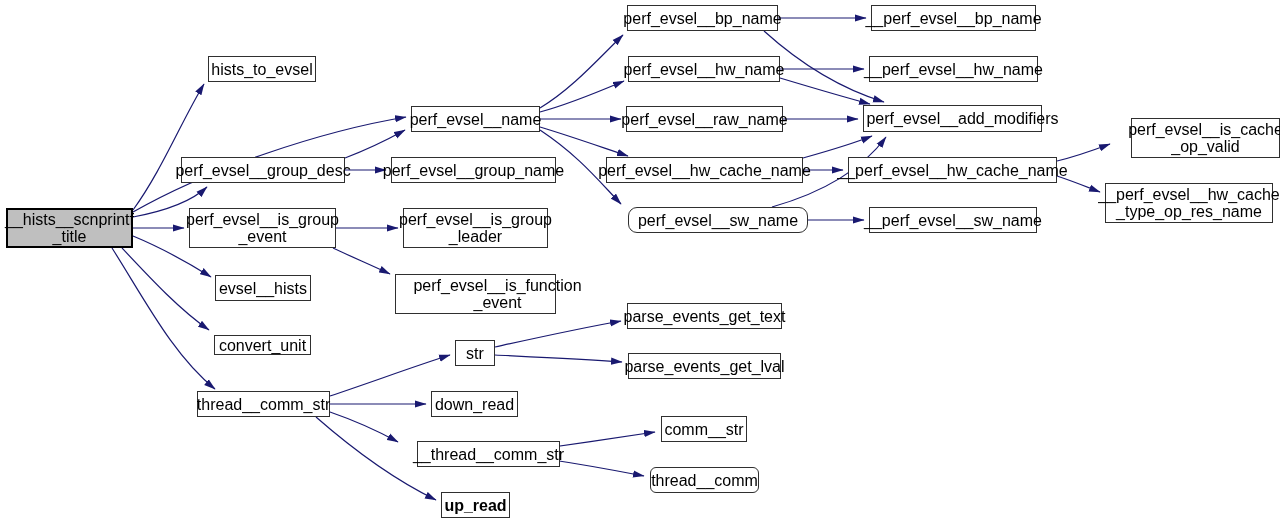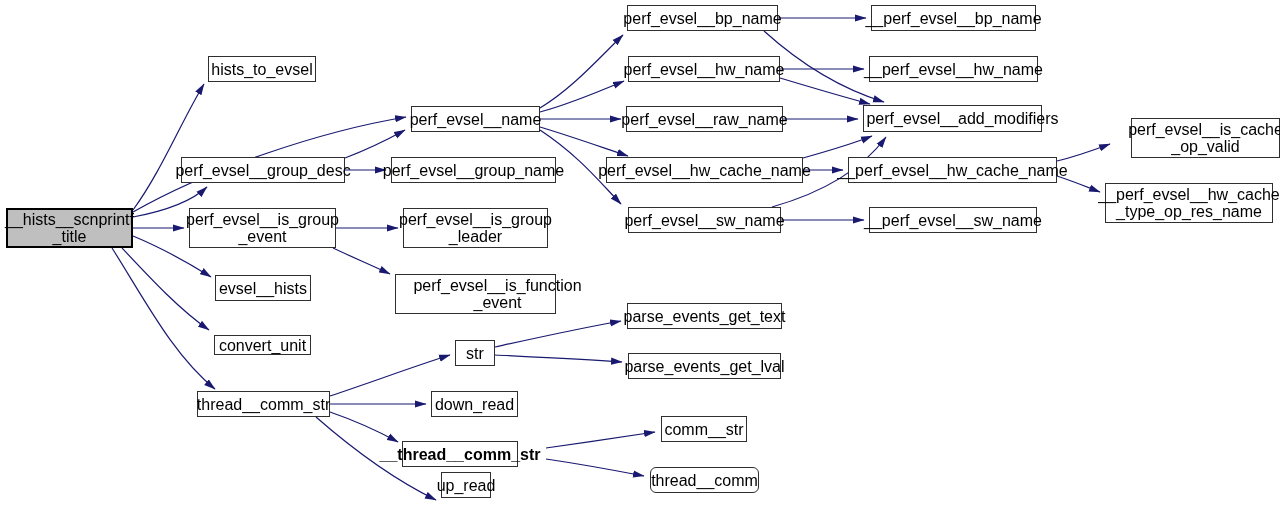--- a/index.html
+++ b/index.html
@@ -109,27 +109,27 @@
 _event</div>
       <div class="node" style="left: 403px; top: 208px; width: 145px; height: 40px;">perf_evsel__is_group
 _leader</div>
       <div class="node" style="left: 215px; top: 275px; width: 96px; height: 26px;">evsel__hists</div>
       <div class="node" style="left: 395px; top: 274px; width: 161px; height: 40px; padding-left: 44px;">perf_evsel__is_function
 _event</div>
       <div class="node" style="left: 214px; top: 335px; width: 97px; height: 20px;">convert_unit</div>
       <div class="node" style="left: 197px; top: 391px; width: 133px; height: 26px;">thread__comm_str</div>
       <div class="node" style="left: 455px; top: 340px; width: 40px; height: 26px;">str</div>
       <div class="node" style="left: 431px; top: 391px; width: 87px; height: 26px;">down_read</div>
-      <div class="node" style="left: 402px; top: 441px; width: 116px; height: 26px; font-weight: bold;">__thread__comm_str</div>
-      <div class="node" style="left: 441px; top: 472px; width: 50px; height: 26px;">up_read</div>
+      <div class="node" style="left: 417px; top: 441px; width: 143px; height: 26px;">__thread__comm_str</div>
+      <div class="node" style="left: 441px; top: 492px; width: 69px; height: 26px; font-weight: bold;">up_read</div>
       <div class="node" style="left: 627px; top: 5px; width: 151px; height: 26px;">perf_evsel__bp_name</div>
       <div class="node" style="left: 628px; top: 56px; width: 152px; height: 26px;">perf_evsel__hw_name</div>
       <div class="node" style="left: 626px; top: 106px; width: 157px; height: 26px;">perf_evsel__raw_name</div>
       <div class="node" style="left: 606px; top: 157px; width: 197px; height: 26px;">perf_evsel__hw_cache_name</div>
-      <div class="node" style="left: 628px; top: 207px; width: 153px; height: 26px;">perf_evsel__sw_name</div>
+      <div class="node" style="left: 628px; top: 207px; width: 180px; height: 26px; border-radius: 9px;">perf_evsel__sw_name</div>
       <div class="node" style="left: 627px; top: 303px; width: 155px; height: 26px;">parse_events_get_text</div>
       <div class="node" style="left: 628px; top: 353px; width: 153px; height: 26px;">parse_events_get_lval</div>
       <div class="node" style="left: 661px; top: 416px; width: 86px; height: 26px;">comm__str</div>
       <div class="node" style="left: 650px; top: 467px; width: 109px; height: 26px; border-radius: 6px;">thread__comm</div>
       <div class="node" style="left: 871px; top: 5px; width: 165px; height: 26px;">__perf_evsel__bp_name</div>
       <div class="node" style="left: 869px; top: 56px; width: 169px; height: 26px;">__perf_evsel__hw_name</div>
       <div class="node" style="left: 863px; top: 105px; width: 179px; height: 27px; padding-left: 20px;">perf_evsel__add_modifiers</div>
       <div class="node" style="left: 848px; top: 157px; width: 209px; height: 26px;">__perf_evsel__hw_cache_name</div>
       <div class="node" style="left: 869px; top: 207px; width: 168px; height: 26px;">__perf_evsel__sw_name</div>
       <div class="node" style="left: 1115px; top: 118px; width: 149px; height: 40px; margin-left: 16px;">perf_evsel__is_cache

